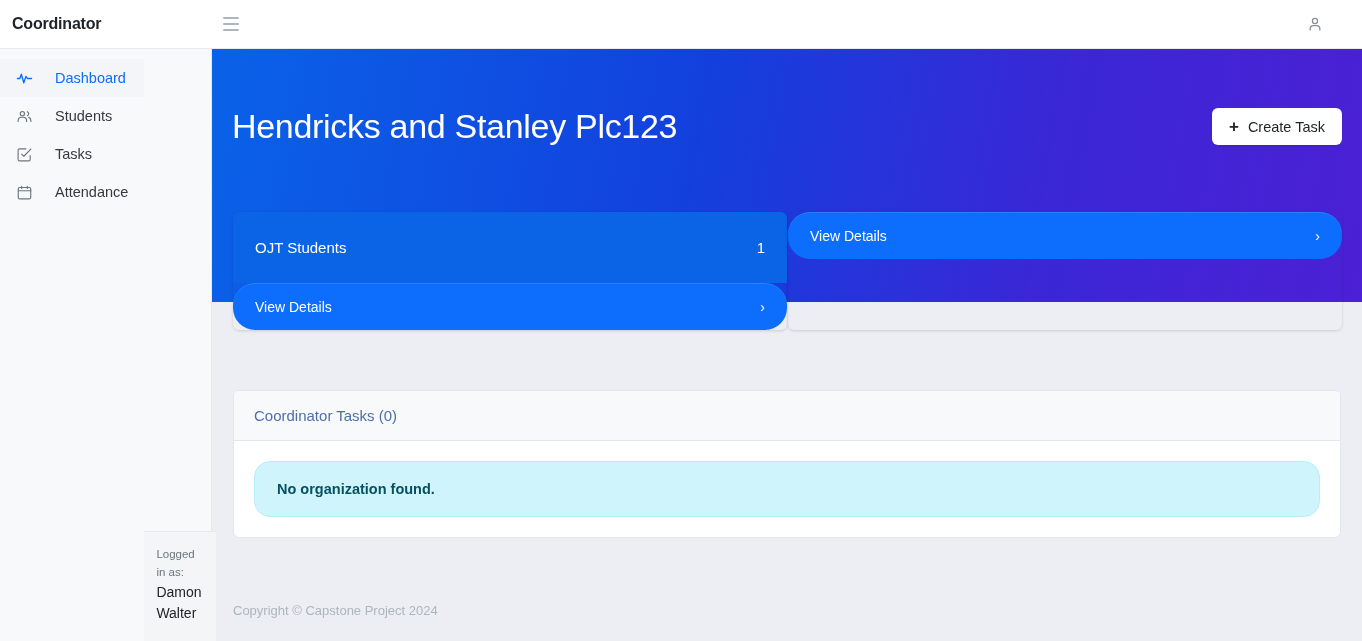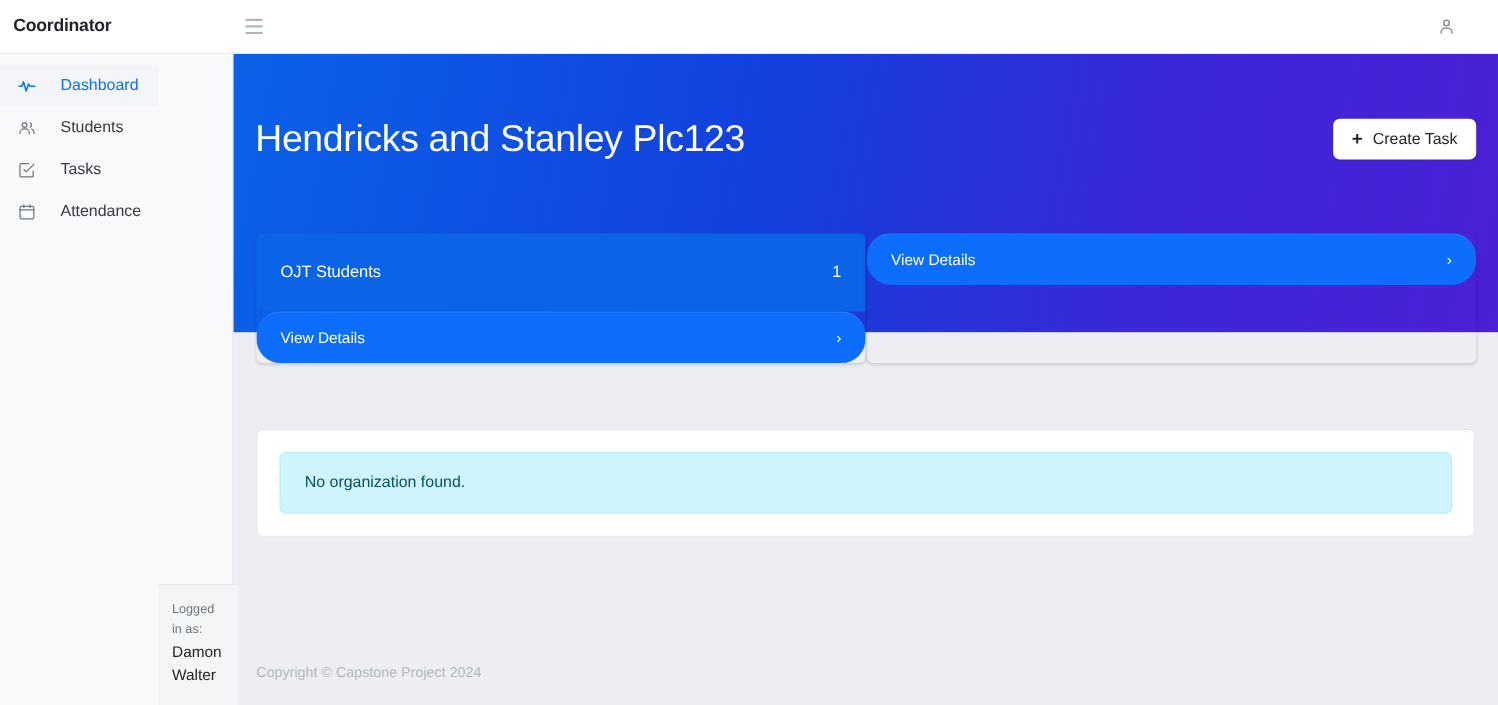--- a/index.html
+++ b/index.html
@@ -222,24 +222,25 @@
     background: #f8f9fa;
     border-bottom: 1px solid #e3e6ec;
     padding: 16px 20px;
     font-size: 15px;
     color: #4d6fa8;
   }
   .panel-body { padding: 20px; }
   .alert-info {
     background: #cff4fc;
     border: 1px solid #b6eefa;
-    border-radius: 6px;
+    border-radius: 16px;
     padding: 19px 22px;
     font-size: 14.5px;
     color: #055160;
+    font-weight: bold;
   }
 
   
   .page-footer {
     position: absolute;
     bottom: 0; left: 0;
     width: 1150px;
     height: 62px;
     display: flex;
     align-items: center;
@@ -351,20 +352,21 @@
           <div class="card-footer">
             <span>View Details</span>
             <span class="chevron">›</span>
           </div>
         </div>
 
       </div>
     </div>
 
     <div class="panel">
+      <div class="panel-header">Coordinator Tasks (0)</div>
       <div class="panel-body">
         <div class="alert-info">No organization found.</div>
       </div>
     </div>
 
     <div class="page-footer">
       <span>Copyright © Capstone Project 2024</span>
     </div>
 
   </div>

